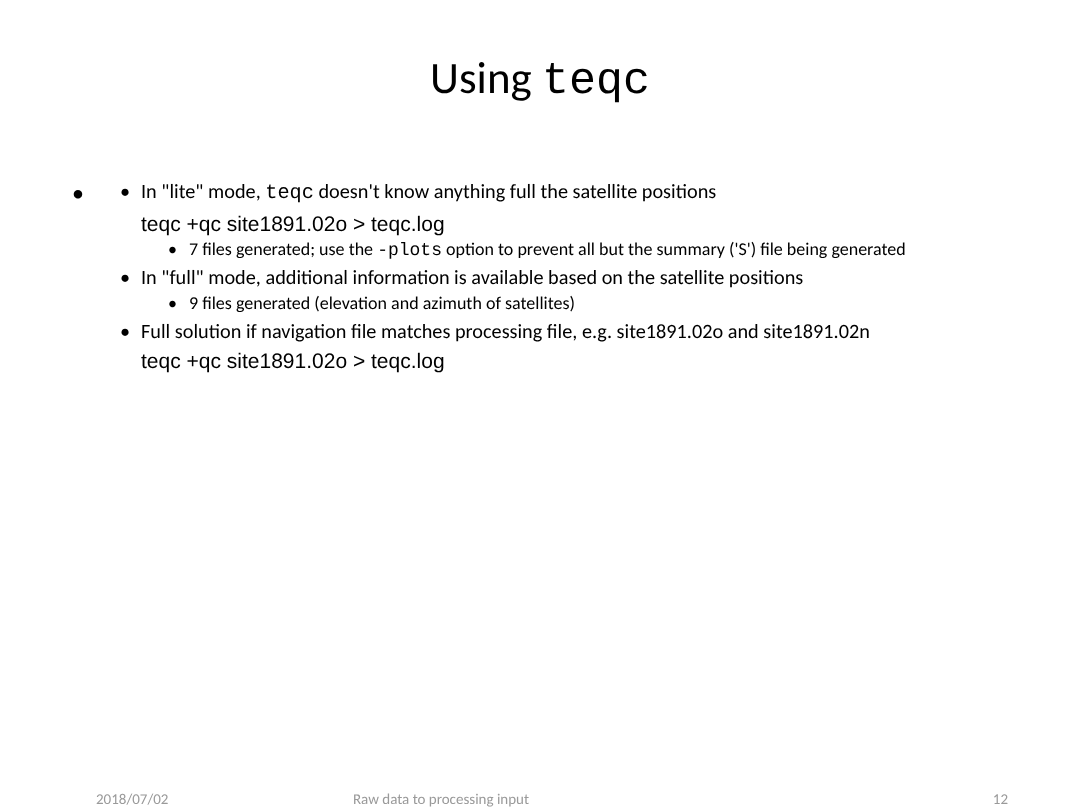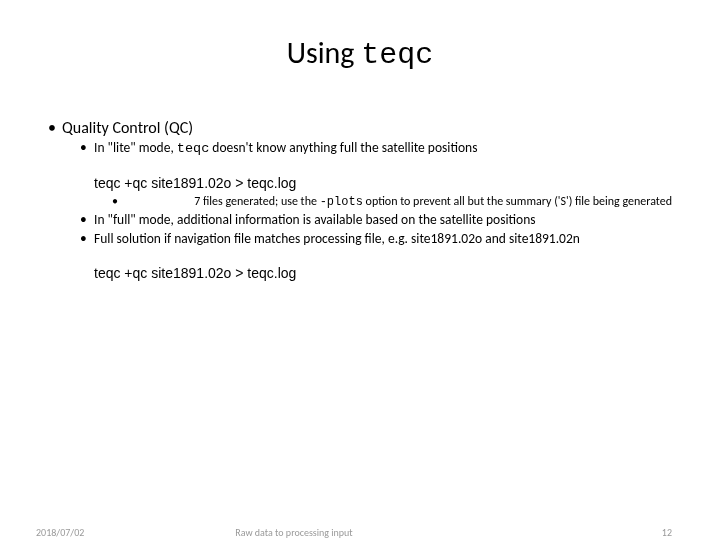--- a/index.html
+++ b/index.html
@@ -36,69 +36,73 @@
   }
   ul { margin: 0; padding: 0; list-style: none; }
   li { position: relative; }
   .lvl1 > li { padding-left: 14px; margin-bottom: 2px; font-size: 16px; }
   .lvl1 > li::before { content: "•"; position: absolute; left: 0; top: 0; }
   .lvl2 > li { padding-left: 14px; margin-bottom: 2px; font-size: 13.5px; }
   .lvl2 > li::before { content: "•"; position: absolute; left: 0; top: 0; }
   .lvl3 > li { padding-left: 14px; margin-bottom: 2px; font-size: 12px; }
   .lvl3 > li::before { content: "•"; position: absolute; left: 0; top: 0; }
   .lvl2 { margin-left: 18px; margin-top: 2px; }
-  .lvl3 { margin-left: 18px; margin-top: 2px; text-align: right; }
+  .lvl3 { margin-left: 18px; margin-top: 2px; }
   .mono { font-family: "Courier New", Courier, monospace; }
   .cmd {
     font-family: Arial, sans-serif;
     font-size: 14px;
     font-weight: 400;
-    margin-top: 17px;
+    margin-top: 2px;
     margin-bottom: 2px;
     display: block;
   }
   .footer {
     position: absolute;
     bottom: 14px;
     left: 0;
     width: 720px;
     font-size: 10px;
     color: #9a9a9a;
   }
-  .footer .date { position: absolute; left: 36px; }
+  .footer .date { position: absolute; left: 64px; }
   .footer .ftitle { position: absolute; left: 0; width: 588px; text-align: center; }
   .footer .pagenum { position: absolute; right: 48px; margin-left: 44px; }
 </style>
 </head>
 <body>
 
 <div class="slide">
 
   <div class="title">
     <span>Using </span><span class="mono">teqc</span>
   </div>
 
   <div class="body">
     <ul class="lvl1">
       <li>
-        <span>Quality Control (QC)</span>
         <ul class="lvl2">
 
           <li>
             <span>In "lite" mode, </span><span class="mono">teqc</span><span> doesn't know anything full the satellite positions</span>
             <span class="cmd">teqc +qc site1891.02o &gt; teqc.log</span>
             <ul class="lvl3">
               <li>
                 <span>7 files generated; use the </span><span class="mono">-plots</span><span> option to prevent all but the summary ('S') file being generated</span>
               </li>
             </ul>
           </li>
 
           <li>
             <span>In "full" mode, additional information is available based on the satellite positions</span>
+            <ul class="lvl3">
+              <li>
+                <span>9 files generated (elevation and azimuth of satellites)</span>
+              </li>
+            </ul>
           </li>
 
           <li>
             <span>Full solution if navigation file matches processing file, e.g. </span><span>site1891.02o</span><span> and </span><span>site1891.02n</span>
             <span class="cmd">teqc +qc site1891.02o &gt; teqc.log</span>
           </li>
 
         </ul>
       </li>
     </ul>

